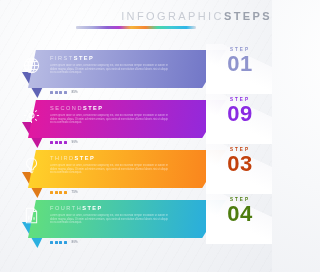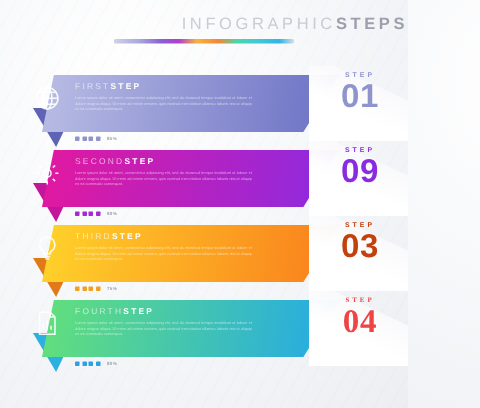--- a/index.html
+++ b/index.html
@@ -316,19 +316,19 @@
     <div class="body-text">Lorem ipsum dolor sit amet, consectetur adipiscing elit, sed do eiusmod tempor incididunt ut labore et dolore magna aliqua. Ut enim ad minim veniam, quis nostrud exercitation ullamco laboris nisi ut aliquip ex ea commodo consequat.</div>
 
     <div class="dots">
       <span class="sq" style="background: rgb(46, 159, 224);"></span>
       <span class="sq" style="background: rgb(46, 159, 224);"></span>
       <span class="sq" style="background: rgb(46, 159, 224);"></span>
       <span class="sq" style="background: rgb(46, 159, 224);"></span>
       <span class="pct">80%</span>
     </div>
 
-    <div class="num-block" style="color: #ef4444; font-family: Liberation Serif, serif;">
+    <div class="num-block" style="color: #4d7c0f;">
       <div class="s-word">STEP</div>
       <div class="s-num">04</div>
     </div>
   </div>
 
 </div>
 
 </body></html>

